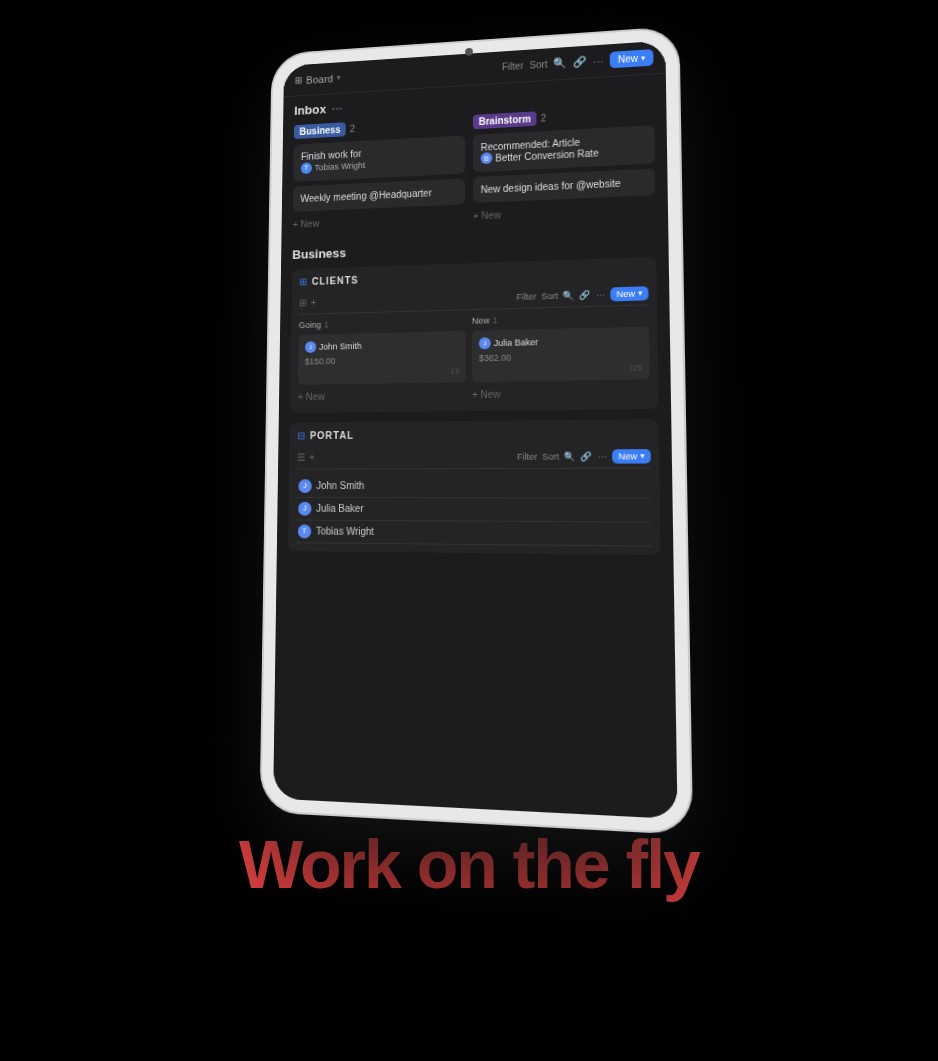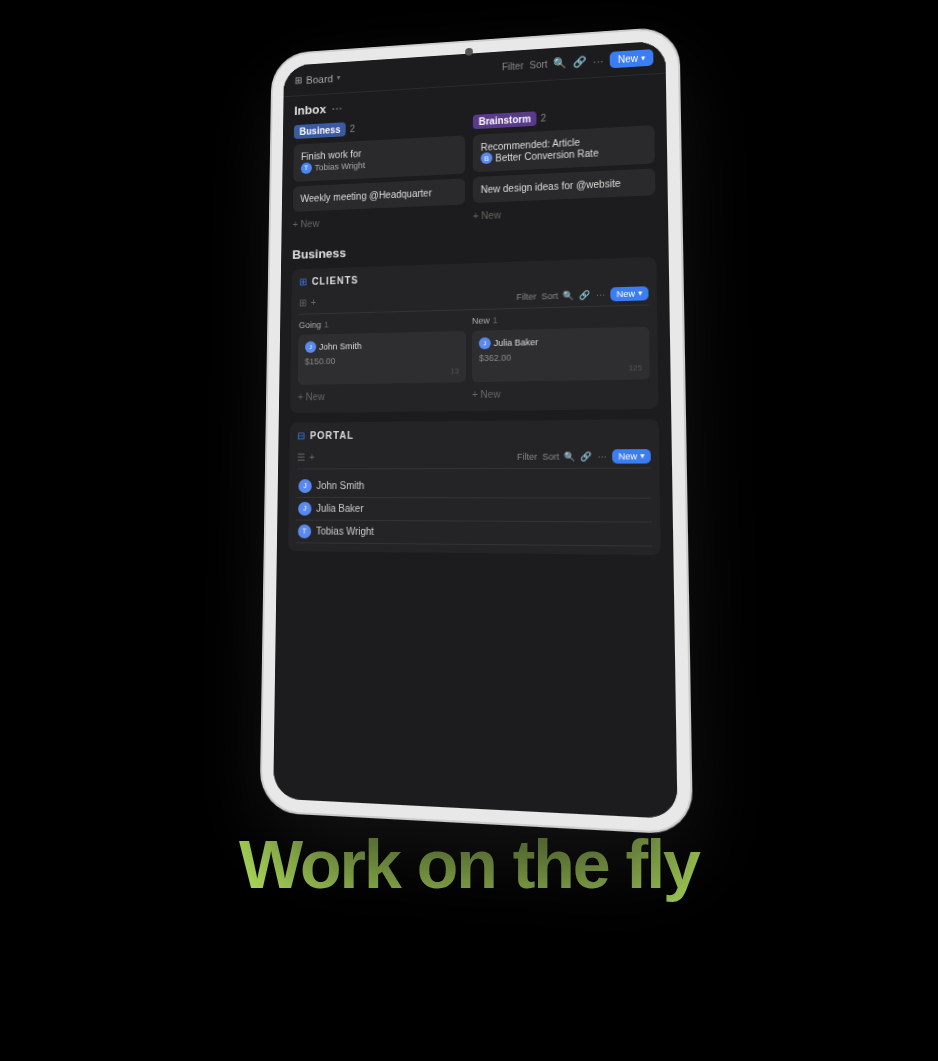--- a/index.html
+++ b/index.html
@@ -361,21 +361,21 @@
       border-radius: 50%;
       display: inline-flex;
       align-items: center;
       justify-content: center;
       font-size: 7px;
       color: #fff;
     }
 
     
     .bottom-text {
-      color: #bef264;
+      color: #ef4444;
       font-size: 68px;
       font-weight: 900;
       text-align: center;
       letter-spacing: -2px;
       line-height: 1;
       padding: 20px 20px 0;
       flex-shrink: 0;
     }
   </style>
 </head>

